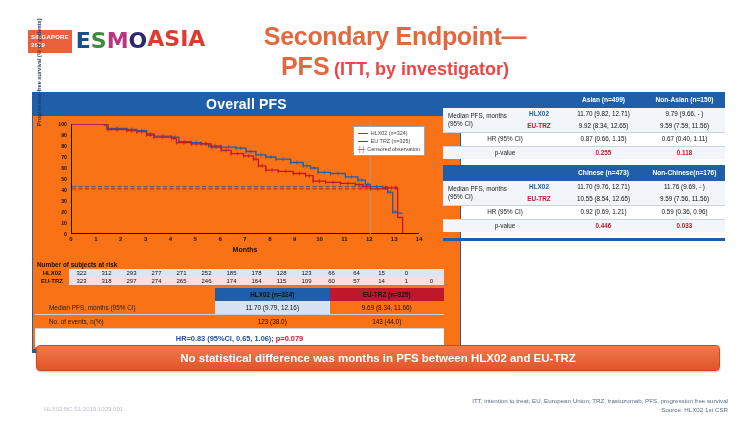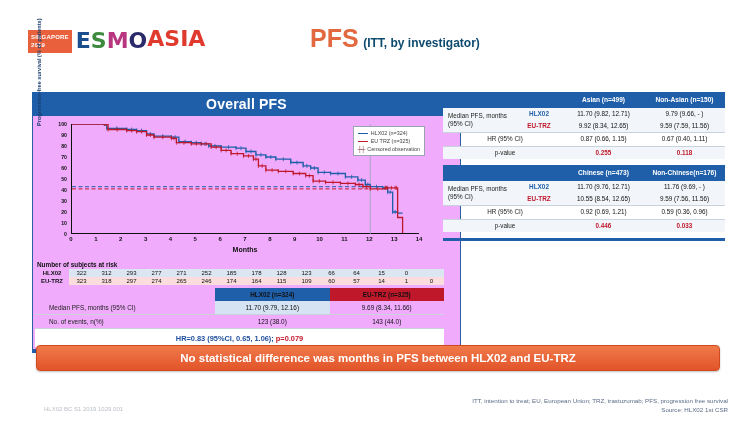--- a/index.html
+++ b/index.html
@@ -22,29 +22,29 @@
     font-size: 22px; font-weight: bold; line-height: 22px; font-family: "DejaVu Sans", sans-serif;
   }
   .l-e { color: #1B4E8C; } .l-s { color: #3E8A3F; } .l-m { color: #B8357F; } .l-o { color: #2B2B6B; }
   .logo-asia { color: #E03A2F; font-size: 7px; font-weight: bold; margin-top: -2px; }
 
   
   .title-wrap { position: absolute; left: 160px; top: 22px; width: 470px; text-align: center; }
   .title-main { color: #E2683F; font-size: 25px; font-weight: bold; line-height: 28px; letter-spacing: -.3px; }
   .title-line2 { margin-top: 2px; }
   .title-pfs { color: #E2683F; font-size: 25px; font-weight: bold; }
-  .title-sub { color: #0c4a6e; font-size: 12px; font-weight: bold; }
+  .title-sub { color: #ef4444; font-size: 18px; font-weight: bold; }
 
   
   .left-panel { position: absolute; left: 32px; top: 92px; width: 429px; }
   .panel-head {
     background: #1F5FA9; color: #fff; text-align: center;
     font-size: 14px; font-weight: bold; padding: 4px 0; letter-spacing: .2px;
   }
-  .chart-box { border: 1px solid #2B5FA5; border-top: none; background: #f0abfc; padding: 4px 16px 2px 2px; }
+  .chart-box { border: 1px solid #2B5FA5; border-top: none; background: #f97316; padding: 4px 16px 2px 2px; }
   .chart-area { position: relative; width: 392px; height: 140px; }
   .ylabel {
     position: absolute; left: 1px; top: 6px; width: 90px; height: 14px;
     transform: rotate(-90deg); transform-origin: left top;
     font-size: 5.6px; font-weight: bold; color: #1A3E6E; text-align: center;
     line-height: 6.6px; white-space: nowrap;
   }
   .ytick { position: absolute; left: 14px; width: 18px; text-align: right; font-size: 5.2px; color: #111; font-weight: bold;}
   .plot { position: absolute; left: 36px; top: 4px; width: 348px; height: 110px; border-left: 1.4px solid #111; border-bottom: 1.4px solid #111; }
   .xtick { position: absolute; top: 116px; font-size: 6px; color: #111; font-weight: bold; transform: translateX(-50%); }
@@ -116,20 +116,21 @@
   <div class="logo-esmo">
     <span class="l-e">E</span>
     <span class="l-s">S</span>
     <span class="l-m">M</span>
     <span class="l-o">O</span>
     <span class="logo-asia">ASIA</span>
   </div>
 </div>
 
 <div class="title-wrap">
+  <div class="title-main">Secondary Endpoint—</div>
   <div class="title-line2">
     <span class="title-pfs">PFS</span>
     <span class="title-sub">(ITT, by investigator)</span>
   </div>
 </div>
 
 <div class="left-panel">
   <div class="panel-head">Overall PFS</div>
   <div class="chart-box">
     <div class="chart-area">

